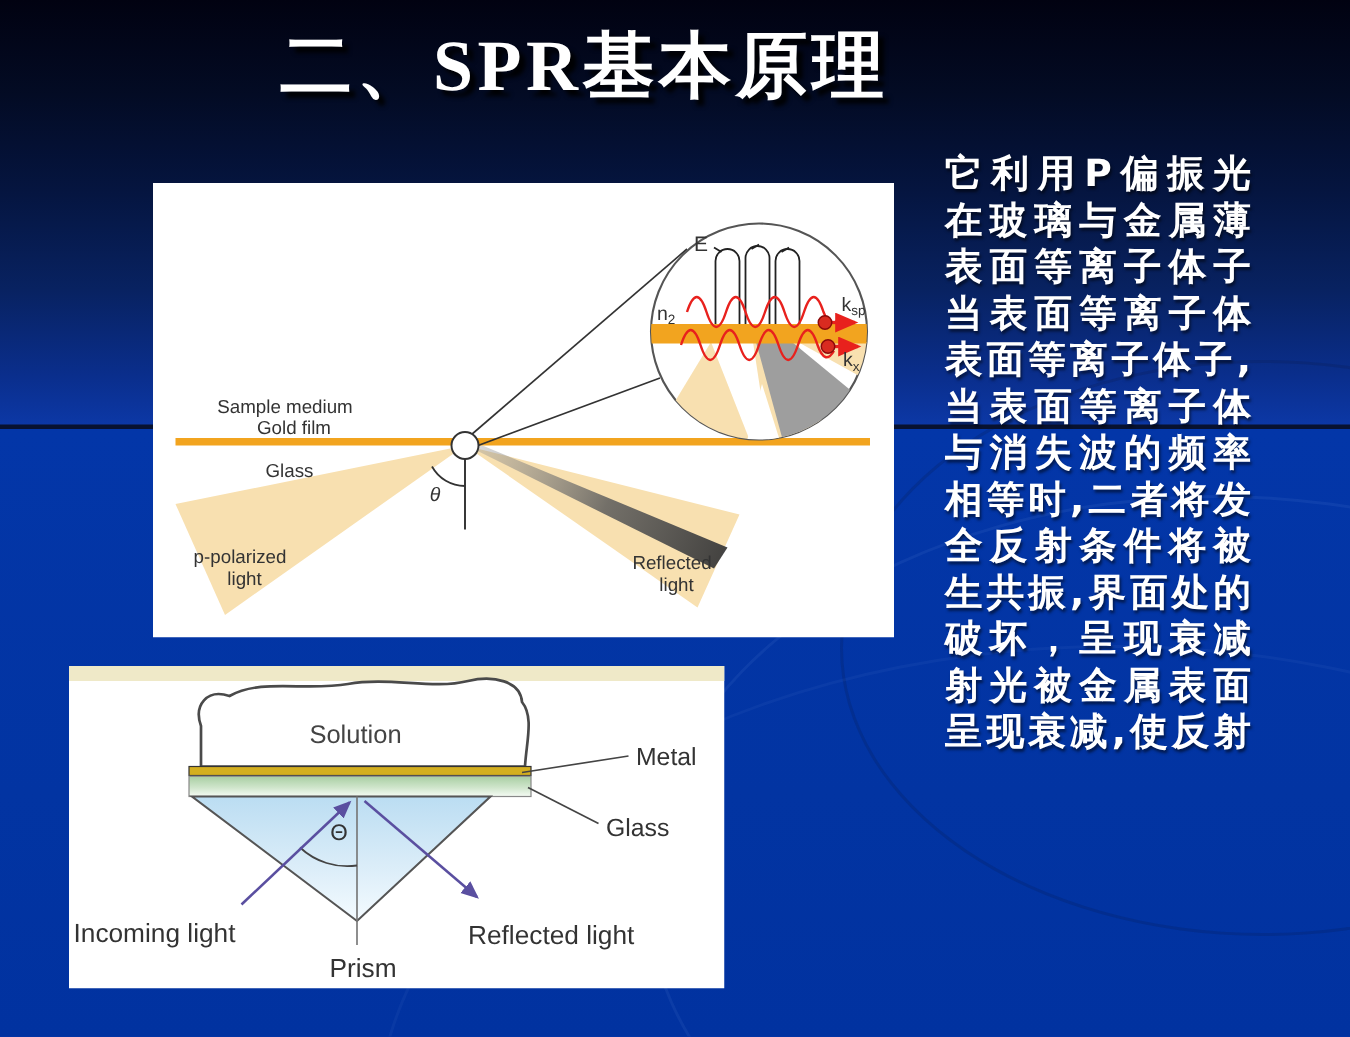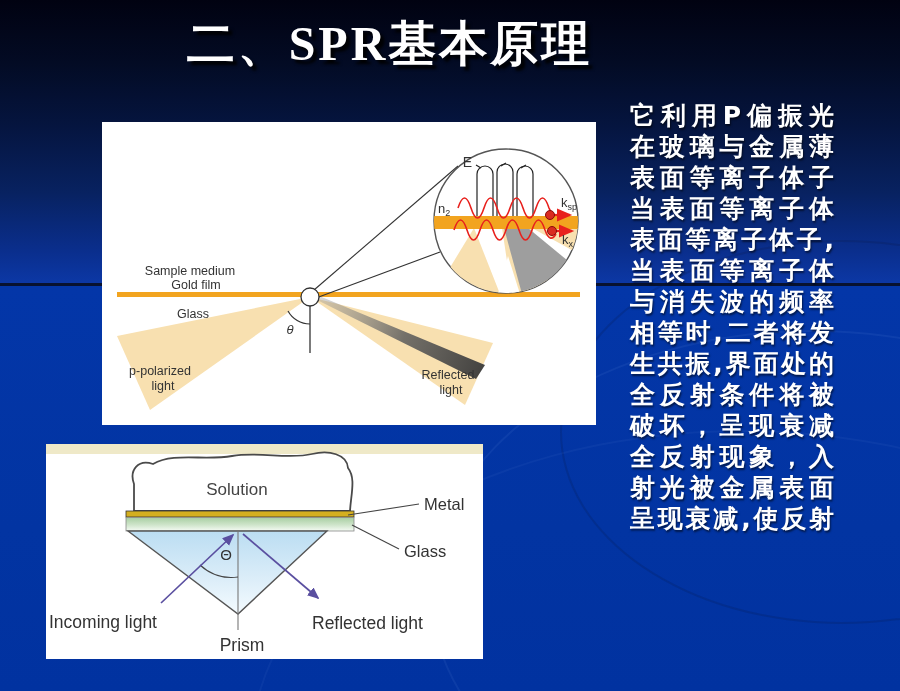--- a/index.html
+++ b/index.html
@@ -174,19 +174,18 @@
 
 <div class="body-text">
   <div class="bline">它利用P偏振光</div>
   <div class="bline">在玻璃与金属薄</div>
   <div class="bline">表面等离子体子</div>
   <div class="bline">当表面等离子体</div>
   <div class="bline">表面等离子体子,</div>
   <div class="bline">当表面等离子体</div>
   <div class="bline">与消失波的频率</div>
   <div class="bline">相等时,二者将发</div>
+  <div class="bline">全反射条件将被</div>
   <div class="bline">生共振,界面处的</div>
-  <div class="bline">全反射条件将被</div>
   <div class="bline">破坏，呈现衰减</div>
-  <div class="bline">全反射现象，入</div>
   <div class="bline">射光被金属表面</div>
   <div class="bline">呈现衰减,使反射</div>
 </div>
 
 </body></html>

